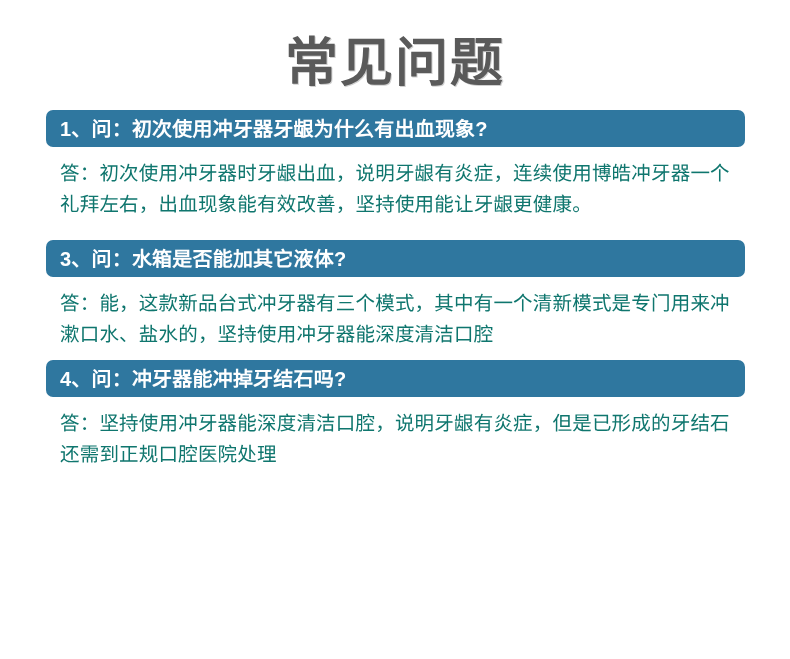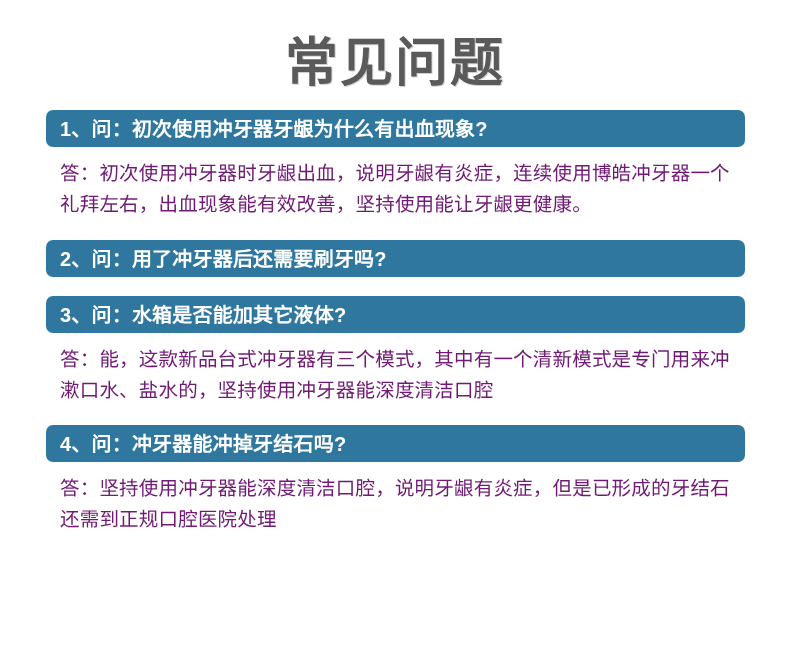--- a/index.html
+++ b/index.html
@@ -66,32 +66,32 @@
     color: #ffffff;
     font-size: 20px;
     line-height: 22px;
     font-weight: bold;
     white-space: nowrap;
     letter-spacing: 0.2px;
   }
 
   .answer-block {
     margin: 10px 46px 0 60px;
-    color: #701a75;
+    color: #0f766e;
     font-size: 19.5px;
     line-height: 31px;
     letter-spacing: 0.2px;
     text-align: left;
   }
 
   
   .faq-item.i1 { margin-top: 0px; }
   .faq-item.i2 { margin-top: 20px; }
   .faq-item.i3 { margin-top: 19px; }
-  .faq-item.i4 { margin-top: 19px; }
+  .faq-item.i4 { margin-top: 10px; }
 
   .faq-item.i1 .answer-block { margin-top: 11px; }
   .faq-item.i2 .answer-block { margin-top: 11px; }
   .faq-item.i3 .answer-block { margin-top: 11px; }
   .faq-item.i4 .answer-block { margin-top: 11px; }
 </style>
 </head>
 <body>
 
 <div class="page">
@@ -101,23 +101,20 @@
   <ul class="faq-list">
 
     <li class="faq-item i1">
       <div class="question-bar">
         <span class="question-text">1、问：初次使用冲牙器牙龈为什么有出血现象?</span>
       </div>
       <p class="answer-block">答：初次使用冲牙器时牙龈出血，说明牙龈有炎症，连续使用博皓冲牙器一个礼拜左右，出血现象能有效改善，坚持使用能让牙龈更健康。</p>
     </li>
 
     <li class="faq-item i2">
-      <div class="question-bar">
-        <span class="question-text">2、问：用了冲牙器后还需要刷牙吗?</span>
-      </div>
     </li>
 
     <li class="faq-item i3">
       <div class="question-bar">
         <span class="question-text">3、问：水箱是否能加其它液体?</span>
       </div>
       <p class="answer-block">答：能，这款新品台式冲牙器有三个模式，其中有一个清新模式是专门用来冲漱口水、盐水的，坚持使用冲牙器能深度清洁口腔</p>
     </li>
 
     <li class="faq-item i4">

